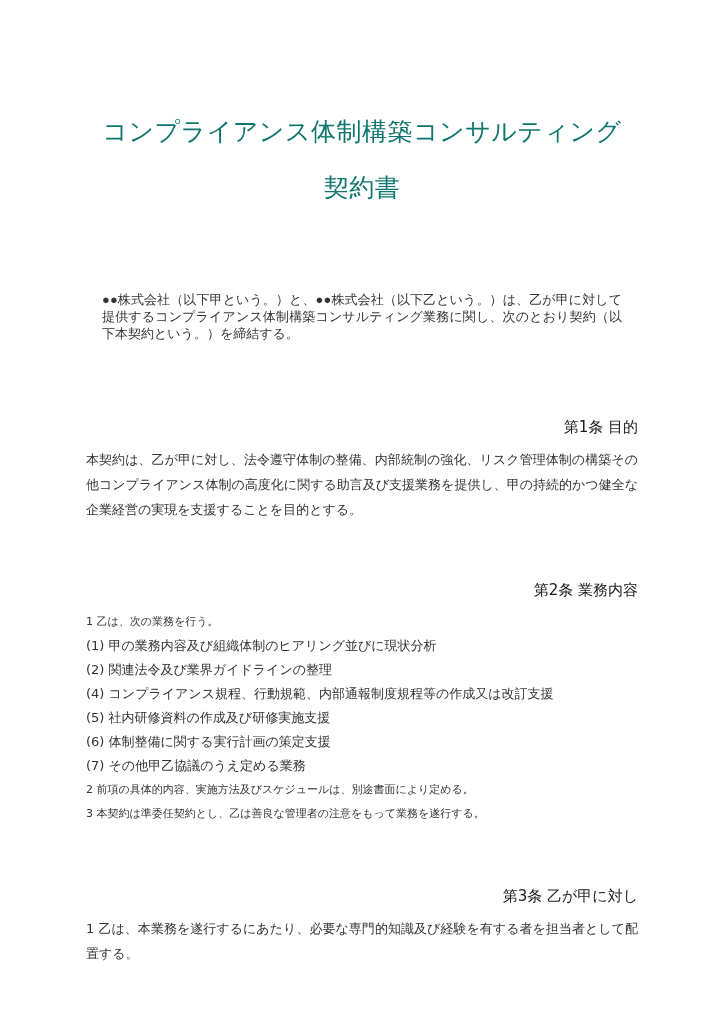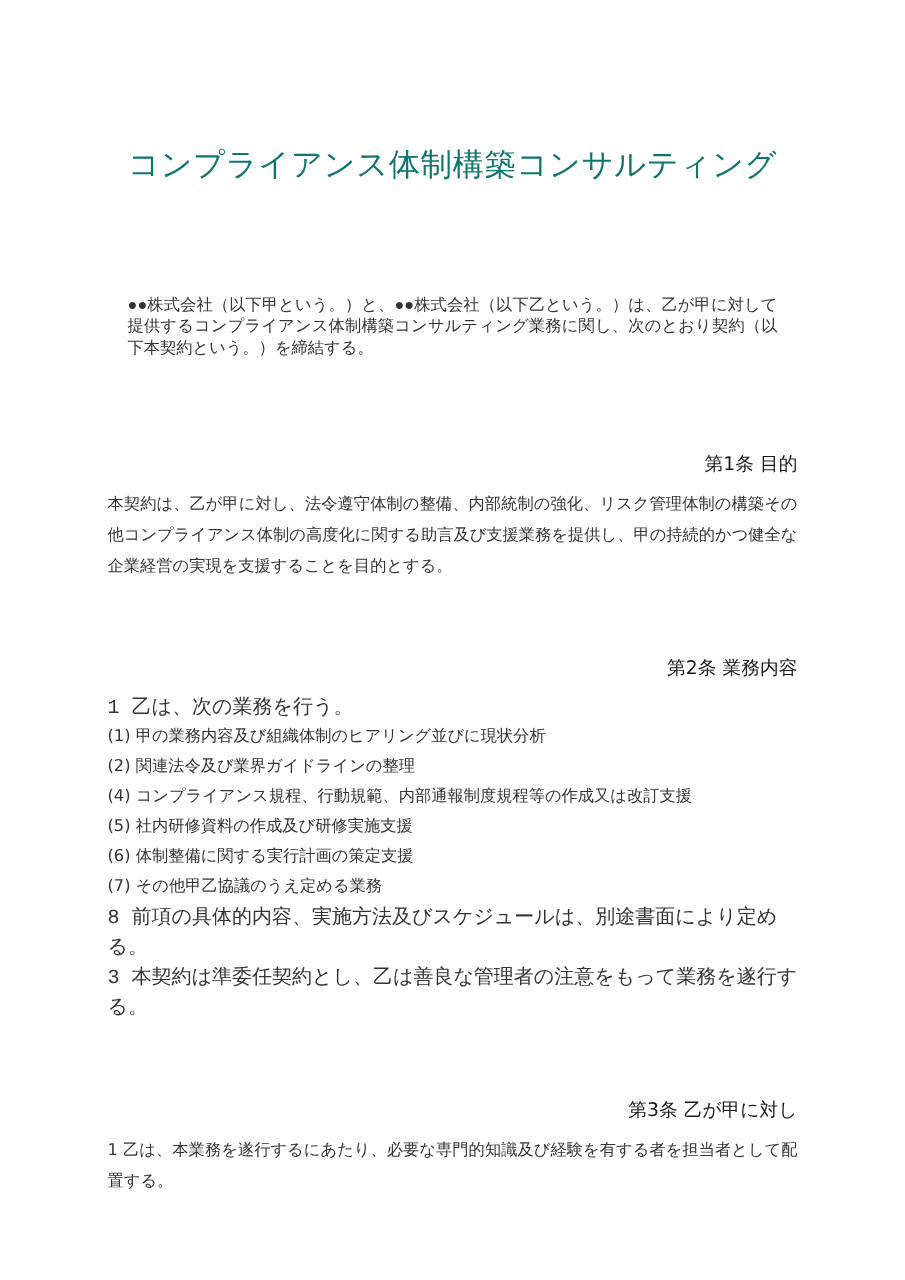--- a/index.html
+++ b/index.html
@@ -65,24 +65,23 @@
   }
   .article-body {
     margin: 0;
     font-size: 13px;
     line-height: 25px;
     text-align: justify;
     color: #333333;
   }
   .para {
     margin: 0;
-    font-size: 16px;
+    font-size: 11px;
     line-height: 24px;
     color: #333333;
-    font-family: Liberation Mono, monospace;
   }
   .list {
     margin: 0;
     padding: 0;
     list-style: none;
   }
   .list-item {
     margin: 0;
     font-size: 13px;
     line-height: 24px;
@@ -90,41 +89,42 @@
   }
 </style>
 </head>
 <body>
 
 <div class="page">
   <div class="content">
 
     <h1 class="doc-title">
       <span class="title-line">コンプライアンス体制構築コンサルティング</span>
+      <span class="title-line">契約書</span>
     </h1>
 
     <p class="preamble">●●株式会社（以下甲という。）と、●●株式会社（以下乙という。）は、乙が甲に対して提供するコンプライアンス体制構築コンサルティング業務に関し、次のとおり契約（以下本契約という。）を締結する。</p>
 
     <section class="article article-1">
       <h2 class="article-heading">第1条 目的</h2>
       <p class="article-body">本契約は、乙が甲に対し、法令遵守体制の整備、内部統制の強化、リスク管理体制の構築その他コンプライアンス体制の高度化に関する助言及び支援業務を提供し、甲の持続的かつ健全な企業経営の実現を支援することを目的とする。</p>
     </section>
 
     <section class="article article-2">
       <h2 class="article-heading">第2条 業務内容</h2>
       <p class="para">1 乙は、次の業務を行う。</p>
       <ul class="list">
         <li class="list-item">(1) 甲の業務内容及び組織体制のヒアリング並びに現状分析</li>
         <li class="list-item">(2) 関連法令及び業界ガイドラインの整理</li>
         <li class="list-item">(4) コンプライアンス規程、行動規範、内部通報制度規程等の作成又は改訂支援</li>
         <li class="list-item">(5) 社内研修資料の作成及び研修実施支援</li>
         <li class="list-item">(6) 体制整備に関する実行計画の策定支援</li>
         <li class="list-item">(7) その他甲乙協議のうえ定める業務</li>
       </ul>
-      <p class="para">8 前項の具体的内容、実施方法及びスケジュールは、別途書面により定める。</p>
+      <p class="para">2 前項の具体的内容、実施方法及びスケジュールは、別途書面により定める。</p>
       <p class="para">3 本契約は準委任契約とし、乙は善良な管理者の注意をもって業務を遂行する。</p>
     </section>
 
     <section class="article article-3">
       <h2 class="article-heading">第3条 乙が甲に対し</h2>
       <p class="article-body">1 乙は、本業務を遂行するにあたり、必要な専門的知識及び経験を有する者を担当者として配置する。</p>
     </section>
 
   </div>
 </div>

